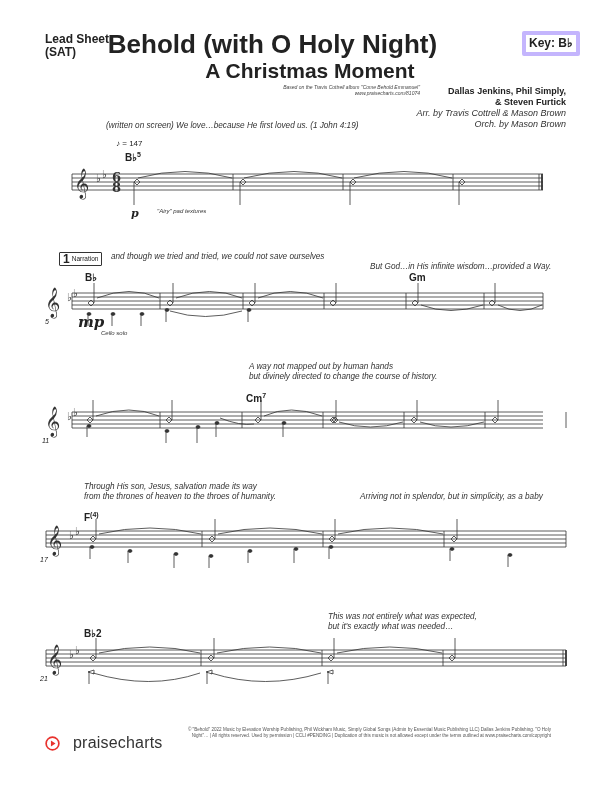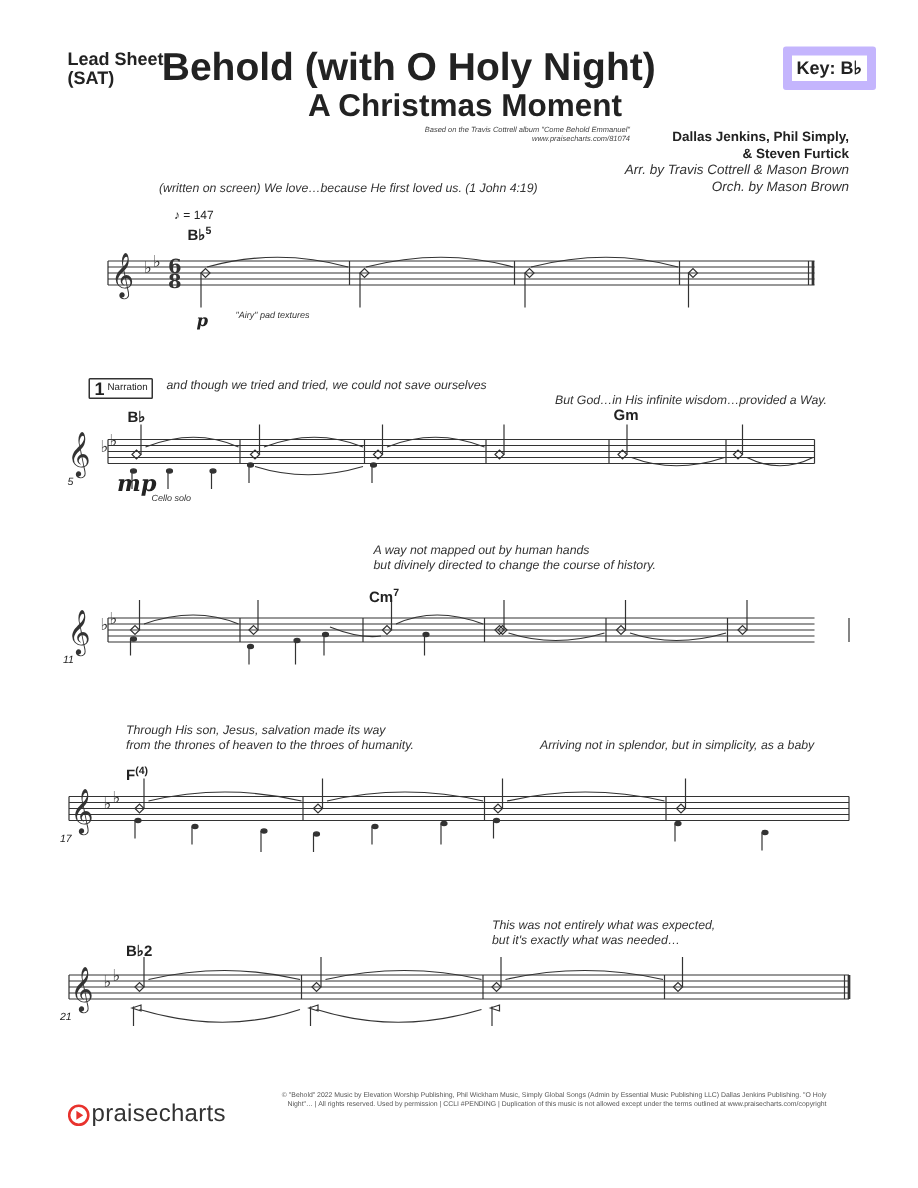--- a/index.html
+++ b/index.html
@@ -2,34 +2,34 @@
 <html><head>
 <meta charset="utf-8">
 <style>
   html,body{margin:0;padding:0;background:#fff;}
   body{width:612px;height:792px;position:relative;overflow:hidden;font-family:"Liberation Sans",sans-serif;color:#222;}
   .abs{position:absolute;}
   .sheet-type{left:45px;top:33px;font-size:12px;font-weight:bold;line-height:13px;}
   .title{left:0;width:545px;text-align:center;top:30px;font-size:26px;font-weight:bold;line-height:28px;}
   .subtitle{left:0;width:612px;text-align:center;top:60px;font-size:21px;font-weight:bold;line-height:22px;padding-left:8px;box-sizing:border-box;}
   .based{left:200px;width:220px;text-align:right;top:84px;font-size:5px;font-style:italic;line-height:6px;color:#444;}
-  .key{left:522px;top:31px;border:6px solid #c4b5fd;border-radius:2px;font-size:12px;font-weight:bold;padding:2px 3px;line-height:13px;}
+  .key{left:522px;top:31px;border:4px solid #c4b5fd;border-radius:2px;font-size:12px;font-weight:bold;padding:2px 3px;line-height:13px;}
   .credits{right:46px;top:86px;text-align:right;font-size:9px;line-height:11px;}
   .credits .b{font-weight:bold;}
   .credits .i{font-style:italic;color:#333;}
   .narr{font-size:8.2px;font-style:italic;line-height:10px;color:#333;white-space:nowrap;}
   .chord{font-size:10px;font-weight:bold;}
   .chord sup{font-size:7px;}
   .mnum{font-size:7px;font-style:italic;}
   .rehearsal{border:1px solid #333;border-radius:1px;font-size:6.5px;padding:1px 3px;line-height:10px;display:flex;align-items:center;gap:2px;}
   .rehearsal b{font-size:12px;}
   .dyn{font-family:"DejaVu Serif",serif;font-style:italic;font-weight:bold;font-size:11px;}
   .tiny{font-size:6px;font-style:italic;color:#333;}
   .tempo{font-size:8px;}
-  .footer-logo{left:45px;top:734px;display:flex;align-items:center;gap:1px;}
+  .footer-logo{left:45px;top:734px;display:flex;align-items:center;gap:13px;}
   .footer-logo span{font-size:16px;color:#333;letter-spacing:0.2px;}
   .copyright{left:170px;width:381px;top:727px;font-size:4.6px;line-height:6px;text-align:right;color:#555;}
   svg.staff{position:absolute;left:0;top:0;}
 </style>
 </head>
 <body>
 
 <div class="abs sheet-type">
   <div>Lead Sheet</div>
   <div>(SAT)</div>

